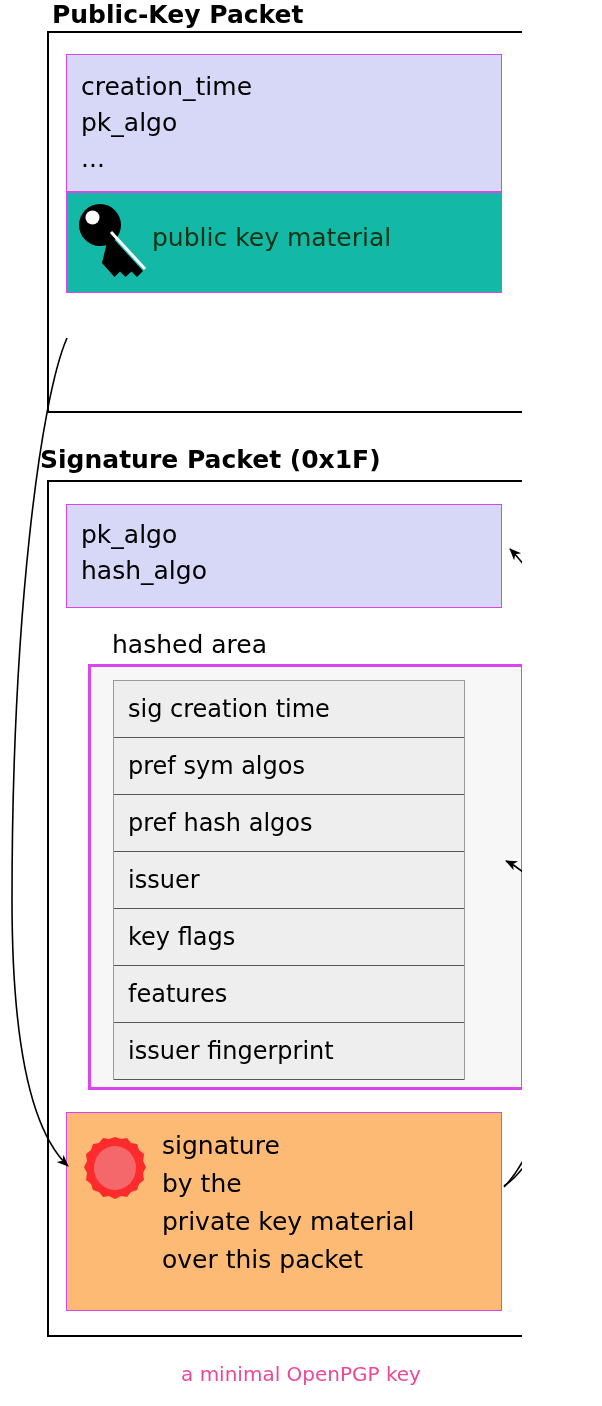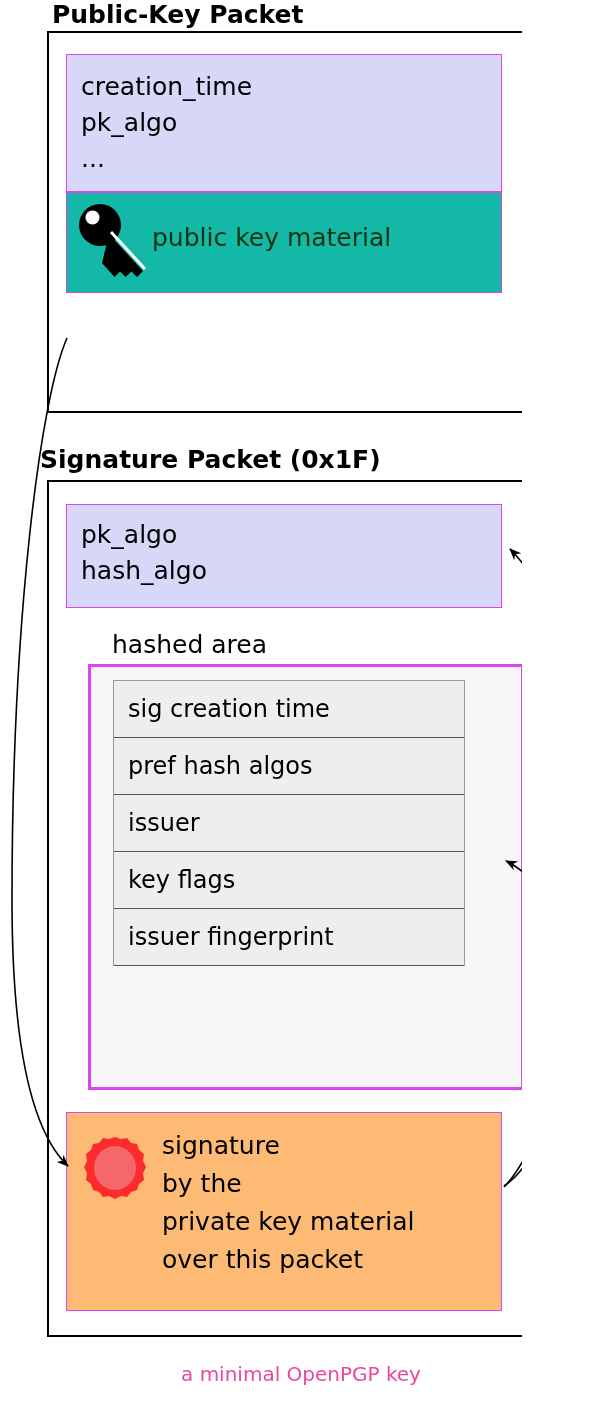--- a/index.html
+++ b/index.html
@@ -191,23 +191,25 @@
   <div class="packet-frame" id="sig-packet"></div>
 
   <div class="field-box field-text" id="sig-algos">pk_algo
 hash_algo</div>
 
   <div id="hashed-area-label">hashed area</div>
 
   <div class="field-box" id="hashed-area-box">
     <div class="subpkt-list" id="subpacket-list">
         <div class="subpkt-row">sig creation time</div>
+        <div class="subpkt-row">pref sym algos</div>
         <div class="subpkt-row">pref hash algos</div>
         <div class="subpkt-row">issuer</div>
         <div class="subpkt-row">key flags</div>
+        <div class="subpkt-row">features</div>
         <div class="subpkt-row">issuer fingerprint</div>
       </div>
   </div>
 
   <div class="field-box" id="sig-blob">
     <svg id="seal-icon" viewBox="0 0 66 66">
       <path d="M33 2 L39 4 L45 3 L49 8 L55 9 L57 15 L62 19 L61 26 L64 32
                L61 38 L62 45 L57 49 L55 55 L49 57 L45 62 L39 61 L33 64
                L27 61 L21 62 L17 57 L11 55 L9 49 L4 45 L5 38 L2 32 L5 26
                L4 19 L9 15 L11 9 L17 8 L21 3 L27 4 Z" fill="#fd2b2b"></path>

